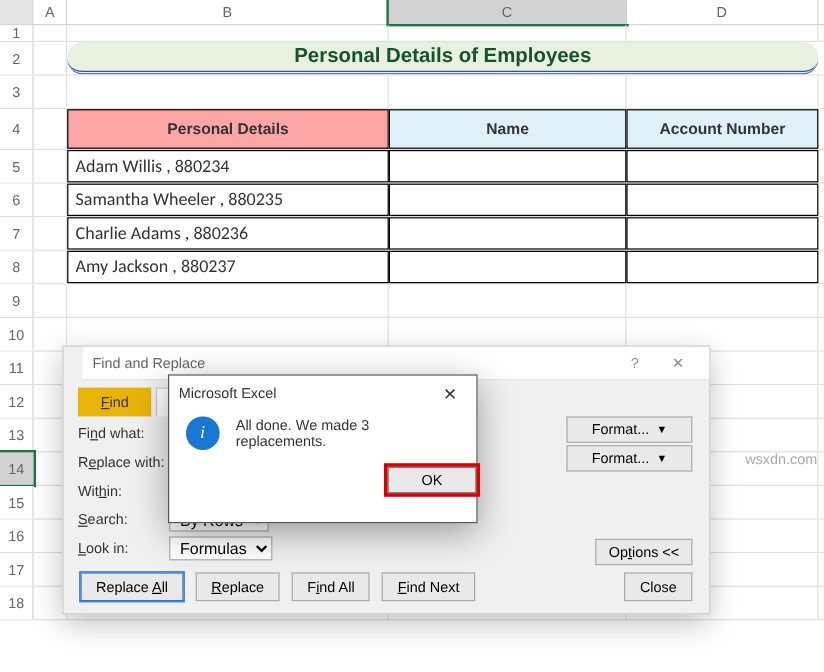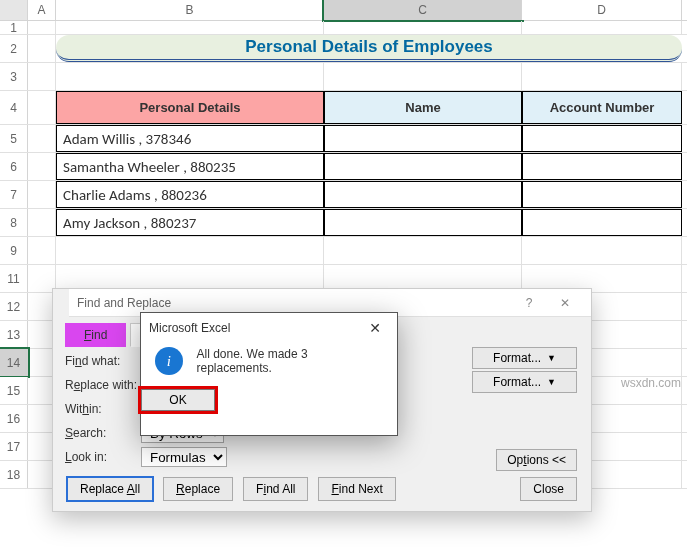--- a/index.html
+++ b/index.html
@@ -18,40 +18,40 @@
 
 .row { display: flex; border-bottom: 1px solid #e0e0e0; }
 .row-h { width: 28px; display: flex; align-items: center; justify-content: center; color: #666; border-right: 1px solid #d4d4d4; font-size: 12px; background: #fff; }
 .cell { border-right: 1px solid #e0e0e0; display: flex; align-items: center; padding: 0 6px; }
 
 .r1 { height: 14px; }
 .r-normal { height: 28px; }
 .r4 { height: 34px; }
 
 
-.title-merge { width: 626px; background: #e8f0e0; color: #0369a1; font-weight: bold; font-size: 17px; display: flex; align-items: center; justify-content: center; border-bottom: 3px double #2f5496; border-radius: 13px; }
+.title-merge { width: 626px; background: #e8f0e0; color: #14532d; font-weight: bold; font-size: 17px; display: flex; align-items: center; justify-content: center; border-bottom: 3px double #2f5496; border-radius: 13px; }
 
 
 .th { font-weight: bold; justify-content: center; border: 1px solid #000; }
 .th-b { background: #fca5a5; }
 .th-c { background: #e0f0f8; }
 .th-d { background: #e0f0f8; }
 
 
 .td { border: 1px solid #000; font-family: Calibri, Arial, sans-serif; font-size: 15px; }
 
 
 .dialog-fr { position: absolute; left: 52px; top: 288px; width: 540px; height: 224px; background: #f0f0f0; border: 1px solid #ccc; box-shadow: 0 8px 24px rgba(0,0,0,.25); }
 .dlg-title { height: 28px; display: flex; align-items: center; padding: 0 8px; color: #666; font-size: 12px; background: #fff; border-bottom: 1px solid #e0e0e0; margin-left: 16px; }
 .dlg-title .spacer { flex: 1; }
 .dlg-help { width: 36px; text-align: center; color: #888; }
 .dlg-close { width: 36px; text-align: center; color: #888; }
 .dlg-body { padding: 6px 12px 8px; }
 .tabs { display: flex; gap: 4px; margin-bottom: 2px; }
-.tab { padding: 4px 18px; background: #d946ef; border: 1px solid transparent; font-size: 12px; }
+.tab { padding: 4px 18px; background: #eab308; border: 1px solid transparent; font-size: 12px; }
 .tab.active { background: #fff; border: 1px solid #ccc; border-bottom-color: #fff; }
 .form-row { display: flex; align-items: center; margin: 4px 0; font-size: 12px; }
 .form-lbl { width: 76px; }
 .form-input { height: 20px; border: 1px solid #aaa; background: #fff; flex: 0 0 140px; padding: 0 4px; }
 .form-select { height: 20px; border: 1px solid #aaa; background: #fff; flex: 0 0 78px; padding: 0 4px; }
 .fmt-btn { height: 22px; border: 1px solid #aaa; background: #e9e9e9; font-size: 12px; padding: 0 20px; position: absolute; display: flex; align-items: center; }
 .fmt-btn .caret { margin-left: 6px; font-size: 9px; }
 .fmt1 { right: 14px; top: 58px; }
 .fmt2 { right: 14px; top: 82px; }
 .opt-btn { position: absolute; right: 14px; top: 160px; height: 22px; border: 1px solid #aaa; background: #e9e9e9; font-size: 12px; padding: 0 10px; }
@@ -60,21 +60,21 @@
 .btn.primary { border: 1px solid #2a6fd6; outline: 1px solid #2a6fd6; }
 
 
 .alert { position: absolute; left: 140px; top: 312px; width: 258px; height: 124px; background: #fff; border: 1px solid #555; box-shadow: 0 8px 28px rgba(0,0,0,.35); }
 .alert-title { height: 30px; display: flex; align-items: center; padding: 0 8px; font-size: 12px; }
 .alert-title .spacer { flex: 1; }
 .alert-x { width: 28px; height: 24px; display: flex; align-items: center; justify-content: center; font-size: 14px; }
 .alert-body { display: flex; align-items: center; padding: 4px 14px 0; gap: 14px; }
 .info-ico { width: 28px; height: 28px; border-radius: 50%; background: #1976d2; color: #fff; display: flex; align-items: center; justify-content: center; font-family: Georgia, serif; font-style: italic; font-size: 15px; }
 .alert-msg { font-size: 12px; color: #333; }
-.alert-btns { display: flex; justify-content: flex-start; padding-top: 14px; }
+.alert-btns { display: flex; justify-content: flex-end; padding-top: 14px; }
 .alert-ok { width: 74px; height: 22px; border: 1px solid #777; background: #e9e9e9; font-size: 12px; outline: 3px solid #d00; }
 
 .wm { position: absolute; right: 6px; bottom: 170px; color: #aaa; font-size: 12px; }
 </style>
 </head>
 <body>
 
 <div class="sheet">
   <div class="col-headers">
     <div class="corner"></div>
@@ -110,21 +110,21 @@
     <div class="row-h">4</div>
     <div class="cell col-A"></div>
     <div class="cell th th-b col-B">Personal Details</div>
     <div class="cell th th-c col-C">Name</div>
     <div class="cell th th-d col-D">Account Number</div>
   </div>
 
   <div class="row r-normal">
     <div class="row-h">5</div>
     <div class="cell col-A"></div>
-    <div class="cell td col-B">Adam Willis , 378346</div>
+    <div class="cell td col-B">Adam Willis , 880234</div>
     <div class="cell td col-C"></div>
     <div class="cell td col-D"></div>
   </div>
   <div class="row r-normal">
     <div class="row-h">6</div>
     <div class="cell col-A"></div>
     <div class="cell td col-B">Samantha Wheeler , 880235</div>
     <div class="cell td col-C"></div>
     <div class="cell td col-D"></div>
   </div>
@@ -138,20 +138,27 @@
   <div class="row r-normal">
     <div class="row-h">8</div>
     <div class="cell col-A"></div>
     <div class="cell td col-B">Amy Jackson , 880237</div>
     <div class="cell td col-C"></div>
     <div class="cell td col-D"></div>
   </div>
 
   <div class="row r-normal">
       <div class="row-h">9</div>
+      <div class="cell col-A"></div>
+      <div class="cell col-B"></div>
+      <div class="cell col-C"></div>
+      <div class="cell col-D"></div>
+    </div>
+  <div class="row r-normal">
+      <div class="row-h">10</div>
       <div class="cell col-A"></div>
       <div class="cell col-B"></div>
       <div class="cell col-C"></div>
       <div class="cell col-D"></div>
     </div>
   <div class="row r-normal">
       <div class="row-h">11</div>
       <div class="cell col-A"></div>
       <div class="cell col-B"></div>
       <div class="cell col-C"></div>

